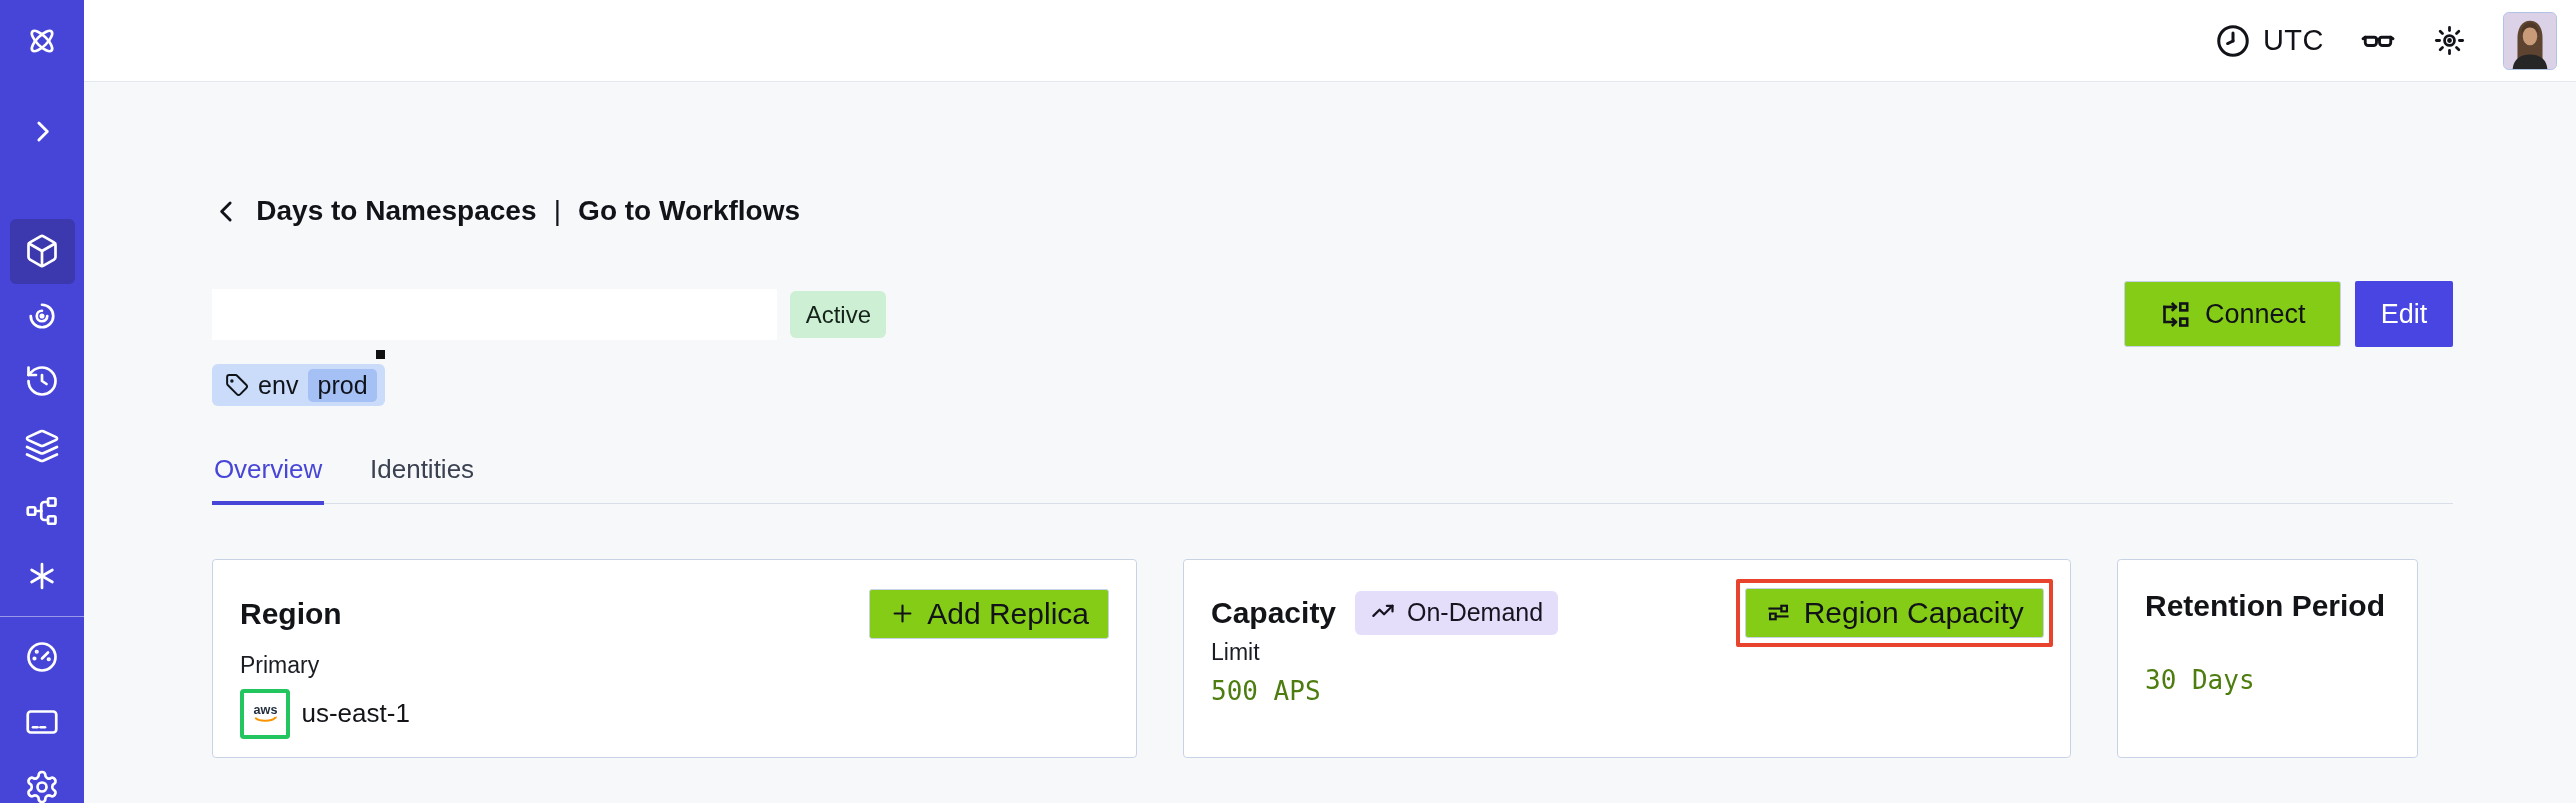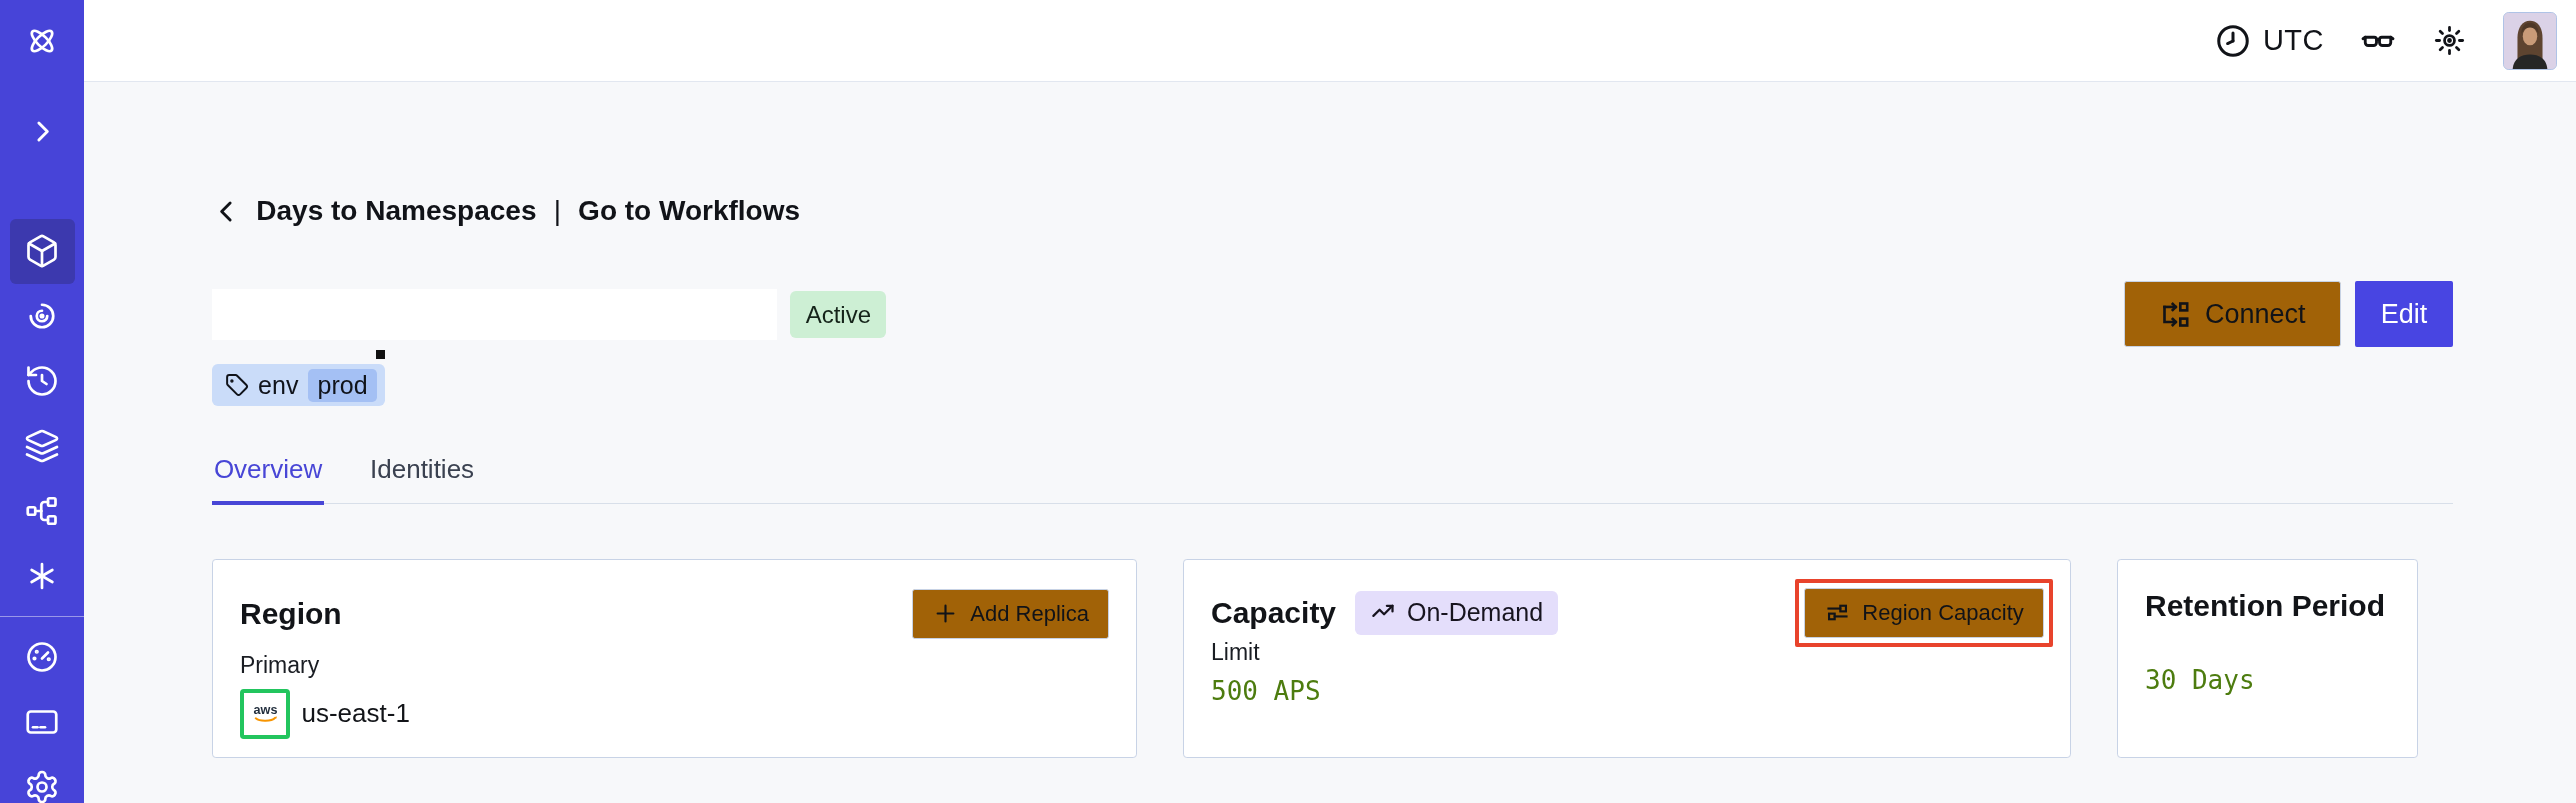--- a/index.html
+++ b/index.html
@@ -26,21 +26,21 @@
   .content{position:absolute;left:212px;top:84px;width:2241px;}
   .breadcrumb{margin-top:111px;display:flex;align-items:center;gap:15.3px;color:#111318;font-size:28px;font-weight:600;}
   .breadcrumb svg{width:29px;height:29px;}
   .crumb-sep{font-weight:400;color:#111318;margin:0 1.9px;}
 
   .title-row{margin-top:54px;height:67px;display:flex;align-items:center;position:relative;}
   .redact-box{width:565px;height:51px;background:#FFFFFF;position:relative;}
   .redact-dot{position:absolute;left:164px;top:61px;width:8.6px;height:8.6px;background:#111;}
   .badge-active{margin-left:13.4px;background:#CDEFD4;color:#15241A;font-size:24px;padding:11.5px 15.3px;border-radius:5.8px;line-height:1;}
   .title-actions{position:absolute;right:0;top:0;display:flex;gap:14.4px;}
-  .btn{display:flex;align-items:center;justify-content:center;gap:13.4px;background:#a16207;border:1.9px solid #C7D2E4;border-radius:2.9px;color:#111318;font-size:27px;box-sizing:border-box;cursor:pointer;}
+  .btn{display:flex;align-items:center;justify-content:center;gap:13.4px;background:#84cc16;border:1.9px solid #C7D2E4;border-radius:2.9px;color:#111318;font-size:27px;box-sizing:border-box;cursor:pointer;}
   .btn svg{width:33px;height:33px;}
   .btn-connect{width:217px;height:66px;}
   .btn-edit{width:98px;height:66px;background:#4845E2;border:none;color:#fff;border-radius:1.9px;}
 
   .tag-row{margin-top:16.3px;display:flex;}
   .tag{display:flex;align-items:center;gap:9.6px;background:#CADCF9;border-radius:5.8px;padding:5.8px 7.7px 5.8px 11.5px;font-size:25px;color:#10131A;height:42px;box-sizing:border-box;}
   .tag svg{width:25px;height:25px;}
   .tag-value{background:#A4C0F4;border-radius:4.8px;padding:2.9px 9.6px;line-height:1.1;}
 
   .tabs{margin-top:48px;display:flex;gap:44px;border-bottom:1.9px solid #D8DFE9;}
@@ -50,21 +50,21 @@
   .cards{margin-top:55px;display:flex;gap:46px;}
   .card{background:#fff;border:1.9px solid #C8D3E6;border-radius:3.8px;height:199px;box-sizing:border-box;padding:29px 27px;}
   .card-region{width:925px;}
   .card-capacity{width:888px;}
   .card-retention{width:301px;}
   .card-head{display:flex;align-items:center;justify-content:space-between;}
   .card-head-left{display:flex;align-items:center;gap:19px;}
   .card-title{font-size:30px;font-weight:600;color:#121418;}
   .badge-ondemand{display:flex;align-items:center;gap:9.6px;background:#E4DEFB;color:#17141F;font-size:25px;padding:8.6px 15.3px;border-radius:5.8px;line-height:1;}
   .badge-ondemand svg{width:27px;height:27px;}
-  .btn-sm{height:50px;font-size:22px;padding:0 19px;gap:11.5px;}
+  .btn-sm{height:50px;font-size:30px;padding:0 19px;gap:11.5px;}
   .btn-sm svg{width:27px;height:27px;}
   .annotation{border:4.8px solid #E8432C;padding:4.8px;border-radius:1.9px;margin:-9.6px;}
   .field-label{margin-top:13.4px;font-size:23px;color:#1A1D23;}
   .field-value{margin-top:9.6px;display:flex;align-items:center;gap:11.5px;font-size:26px;color:#121418;}
   .mono{font-family:"DejaVu Sans Mono",monospace;font-size:26px;color:#4d7c0f;}
   .retention-value{margin-top:42px;}
   .aws-badge{width:42px;height:42px;background:#fff;border:4px solid #22c55e;border-radius:3.8px;display:flex;align-items:center;justify-content:center;}
   .aws-badge svg{width:35px;height:35px;}
 </style>
 </head>

